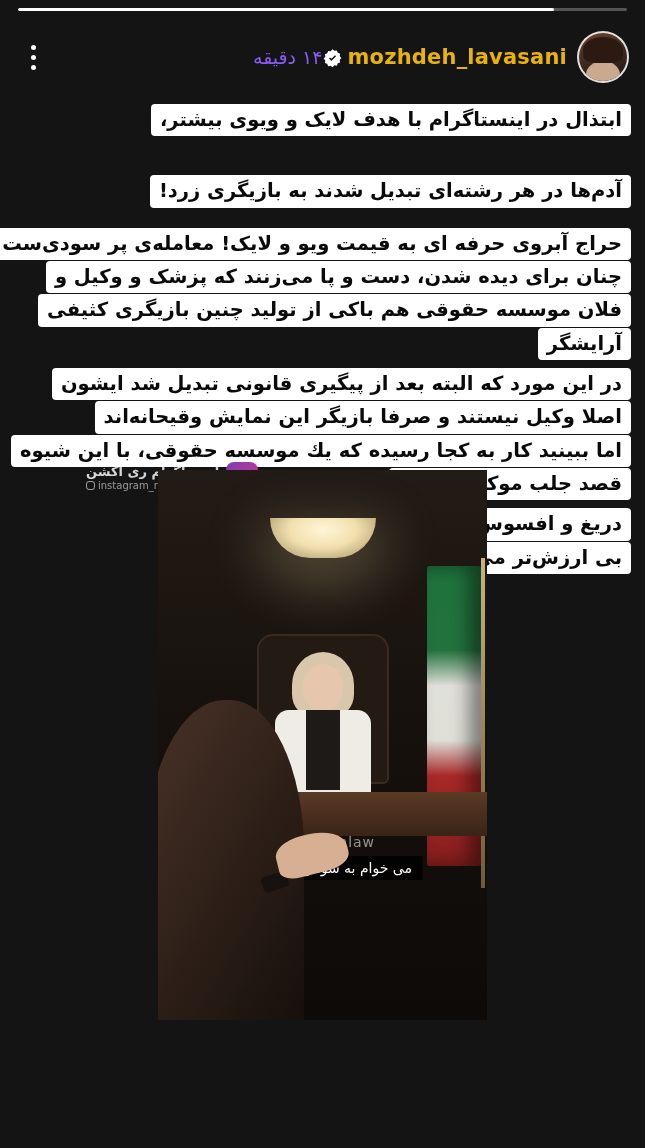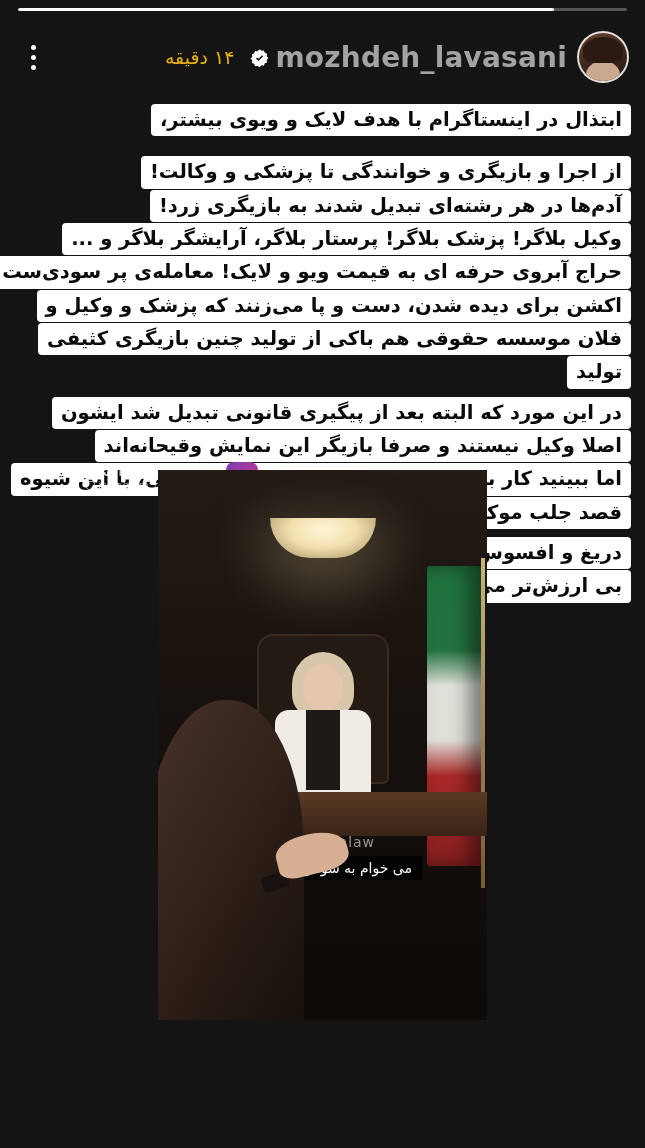--- a/index.html
+++ b/index.html
@@ -82,37 +82,36 @@
     left: 50%;
     top: 8%;
     width: 40px;
     height: 26px;
     transform: translateX(-50%);
     background: #2c1a12;
     border-radius: 50% 50% 30% 30%;
     z-index: 2;
   }
   .username {
-    color: #a3a3a3;
-    font-size: 28px;
+    color: #eab308;
+    font-size: 21px;
     font-weight: bold;
     margin-right: 10px;
     letter-spacing: 0.2px;
     white-space: nowrap;
   }
   .verified {
     width: 19px;
     height: 19px;
     margin-right: 6px;
     flex: 0 0 auto;
   }
   .timestamp {
-    color: #eab308;
+    color: #8b5cf6;
     font-size: 19px;
-    margin-right: 16px;
     white-space: nowrap;
     direction: rtl;
     text-align: right;
   }
   .spacer { flex: 1 1 auto; }
   .more-btn {
     width: 30px;
     height: 36px;
     display: flex;
     flex-direction: column;
@@ -377,27 +376,27 @@
       <i></i>
         <i></i>
         <i></i>
     </div>
   </div>
 
   <div class="caption">
     <div class="para">
       <span class="line">ابتذال در اینستاگرام با هدف لایک و ویوی بیشتر،</span><br>
       <br>
-      <span class="line">از اجرا و بازیگری و خوانندگی تا پزشکی و وکالت!</span><br>
+      <br>
       <span class="line">آدم‌ها در هر رشته‌ای تبدیل شدند به بازیگری زرد!</span><br>
-      <span class="line">وکیل بلاگر! پزشک بلاگر! پرستار بلاگر، آرایشگر بلاگر و ...</span><br>
+      <br>
       <span class="line">حراج آبروی حرفه ای به قیمت ویو و لایک! معامله‌ی پر سودی‌ست!!!</span><br>
-      <span class="line">اکشن برای دیده شدن، دست و پا می‌زنند که پزشک و وکیل و</span><br>
+      <span class="line">چنان برای دیده شدن، دست و پا می‌زنند که پزشک و وکیل و</span><br>
       <span class="line">فلان موسسه حقوقی هم باکی از تولید چنین بازیگری کثیفی</span><br>
-      <span class="line">تولید</span>
+      <span class="line">آرایشگر</span>
     </div>
     <div class="para">
       <span class="line">در این مورد که البته بعد از پیگیری قانونی تبدیل شد ایشون</span><br>
       <span class="line">اصلا وکیل نیستند و صرفا بازیگر این نمایش وقیحانه‌اند</span><br>
       <span class="line">اما ببینید کار به کجا رسیده که یك موسسه حقوقی، با این شیوه</span><br>
       <span class="line">قصد جلب موکل دارد!!!</span>
     </div>
     <div class="para">
       <span class="line">دریغ و افسوس که تخصص، روز به روز</span><br>
       <span class="line">بی ارزش‌تر می‌شود در این روزگار...</span>

